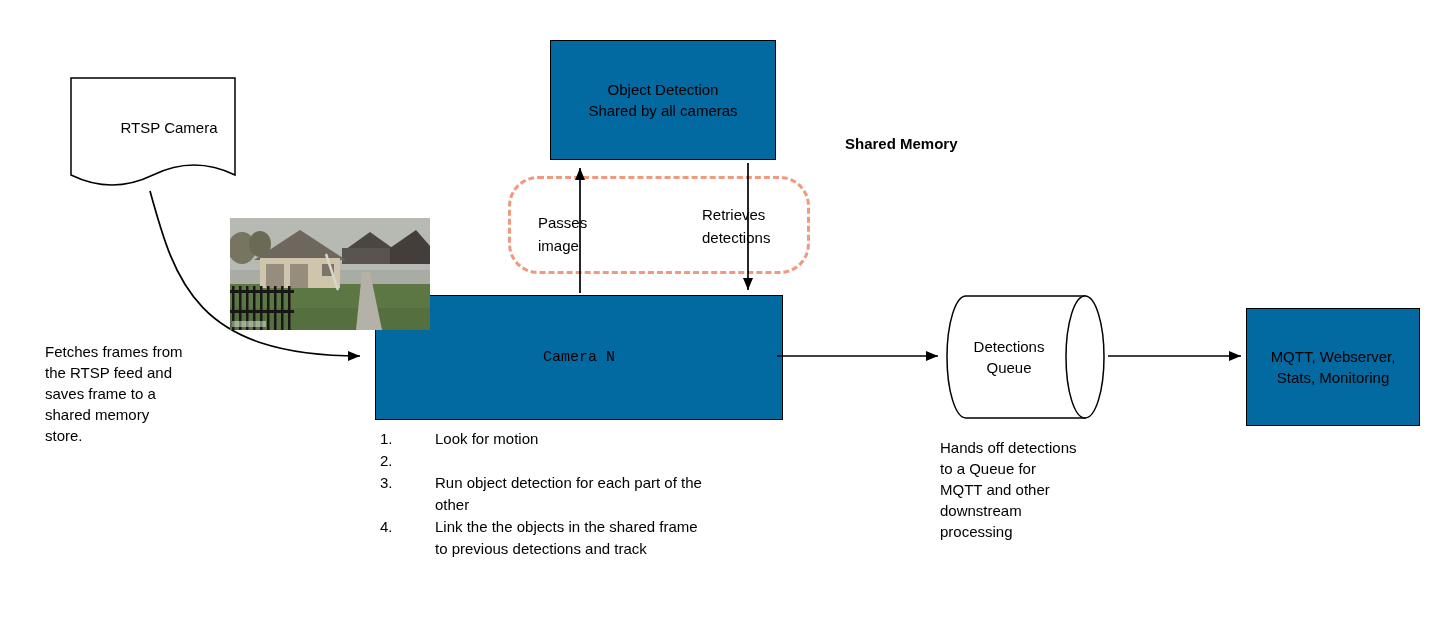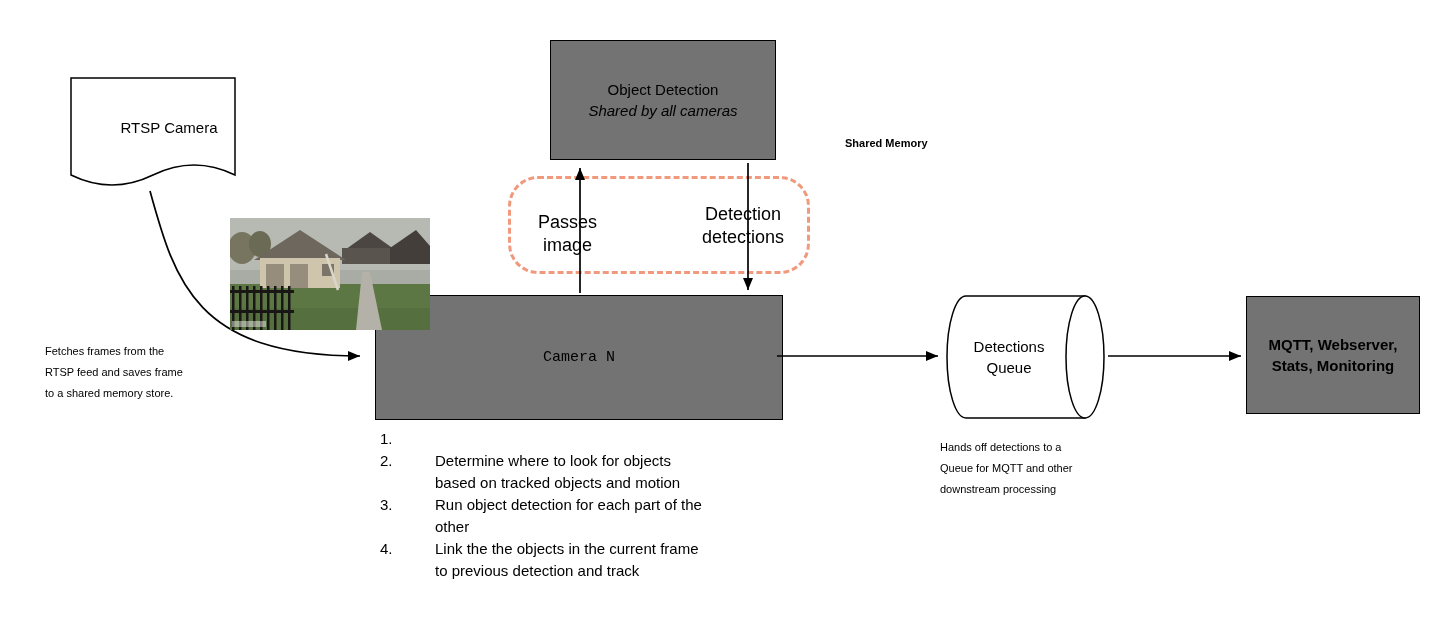--- a/index.html
+++ b/index.html
@@ -4,41 +4,41 @@
 <style>
   * { margin: 0; padding: 0; box-sizing: border-box; }
   html, body { background: #ffffff; }
   body { font-family: "Liberation Sans", sans-serif; color: #000; }
   .canvas { position: relative; width: 1448px; height: 625px; background: #ffffff; overflow: hidden; }
 
   .arrows { position: absolute; left: 0; top: 0; pointer-events: none; z-index: 3; }
   .edge { stroke: #000000; stroke-width: 1.7; fill: none; }
 
   .node {
-    position: absolute; background: #737373; border: 1.5px solid #000000;
+    position: absolute; background: #0369a1; border: 1.5px solid #000000;
     display: flex; align-items: center; justify-content: center;
     text-align: center; font-size: 15px; line-height: 21px; z-index: 2;
   }
-  .italic { font-style: italic; }
+  .italic { }
   .bold { font-weight: bold; }
 
   .doc-shape { position: absolute; z-index: 2; }
   .doc-shape path { fill: #ffffff; stroke: #000000; stroke-width: 1.5; }
   .doc-label { position: absolute; left: 0; top: 42px; width: 100%; text-align: center; font-size: 15px; }
 
   .photo { position: absolute; z-index: 4; line-height: 0; }
 
   .dashed-region {
     position: absolute; border: 3px dashed #f0997d; border-radius: 30px;
     background: transparent; z-index: 1;
   }
 
-  .edge-label { position: absolute; font-size: 18px; line-height: 23px; white-space: pre-line; z-index: 2; text-align: center; }
+  .edge-label { position: absolute; font-size: 15px; line-height: 23px; white-space: pre-line; z-index: 2; }
 
-  .note { position: absolute; font-size: 11px; line-height: 21px; z-index: 2; }
+  .note { position: absolute; font-size: 15px; line-height: 21px; z-index: 2; }
 
   .steps { position: absolute; font-size: 15px; line-height: 22px; z-index: 2; }
   .step { display: flex; }
   .step-num { flex: 0 0 55px; }
   .step-text { width: 272px; }
 
   .cylinder { position: absolute; z-index: 2; }
   .cyl-label {
     position: absolute; left: 6px; top: 0; width: 116px; height: 100%;
     display: flex; align-items: center; justify-content: center;
@@ -74,21 +74,21 @@
     <div>
       <div>Object Detection</div>
       <div class="italic">Shared by all cameras</div>
     </div>
   </div>
 
   <div class="dashed-region" style="left:508px; top:176px; width:302px; height:98px;"></div>
 
   <div class="edge-label" style="left:538px; top:211px;">Passes
 image</div>
-  <div class="edge-label" style="left:702px; top:203px;">Detection
+  <div class="edge-label" style="left:702px; top:203px;">Retrieves
 detections</div>
 
   <div class="note" style="left:845px; top:133px; width:180px;">
     <div class="bold">Shared Memory</div>
   </div>
 
   <div class="node" style="left:375px; top:295px; width:408px; height:125px;font-family:Liberation Mono, monospace;">
     <span>Camera N</span>
   </div>
 
@@ -125,43 +125,43 @@
       </g>
       <rect x="2" y="103" width="34" height="6" fill="#ffffff" opacity="0.45"></rect>
     </svg>
   </div>
 
   <div class="note" style="left:45px; top:341px; width:140px;">Fetches frames from the RTSP feed and saves frame to a shared memory store.</div>
 
   <div class="steps" style="left:380px; top:428px; width:340px;">
     <div class="step">
       <span class="step-num">1.</span>
+      <span class="step-text">Look for motion</span>
     </div>
     <div class="step">
       <span class="step-num">2.</span>
-      <span class="step-text">Determine where to look for objects based on tracked objects and motion</span>
     </div>
     <div class="step">
       <span class="step-num">3.</span>
       <span class="step-text">Run object detection for each part of the other</span>
     </div>
     <div class="step">
       <span class="step-num">4.</span>
-      <span class="step-text">Link the the objects in the current frame to previous detection and track</span>
+      <span class="step-text">Link the the objects in the shared frame to previous detections and track</span>
     </div>
   </div>
 
   <div class="cylinder" style="left:945px; top:294px; width:162px; height:126px;">
     <svg width="162" height="126" viewBox="0 0 162 126">
       <path d="M140,2 L21,2 A19,61 0 0 0 21,124 L140,124 Z" fill="#ffffff" stroke="#000000" stroke-width="1.5"></path>
       <ellipse cx="140" cy="63" rx="19" ry="61" fill="#ffffff" stroke="#000000" stroke-width="1.5"></ellipse>
     </svg>
     <div class="cyl-label">Detections
 Queue</div>
   </div>
 
-  <div class="node" style="left:1246px; top:296px; width:174px; height:118px; padding:0 10px;font-weight:bold;">
+  <div class="node" style="left:1246px; top:308px; width:174px; height:118px; padding:0 10px;">
     <span>MQTT, Webserver, Stats, Monitoring</span>
   </div>
 
   <div class="note" style="left:940px; top:437px; width:142px;">Hands off detections to a Queue for MQTT and other downstream processing</div>
 
 </div>
 
 </body></html>

